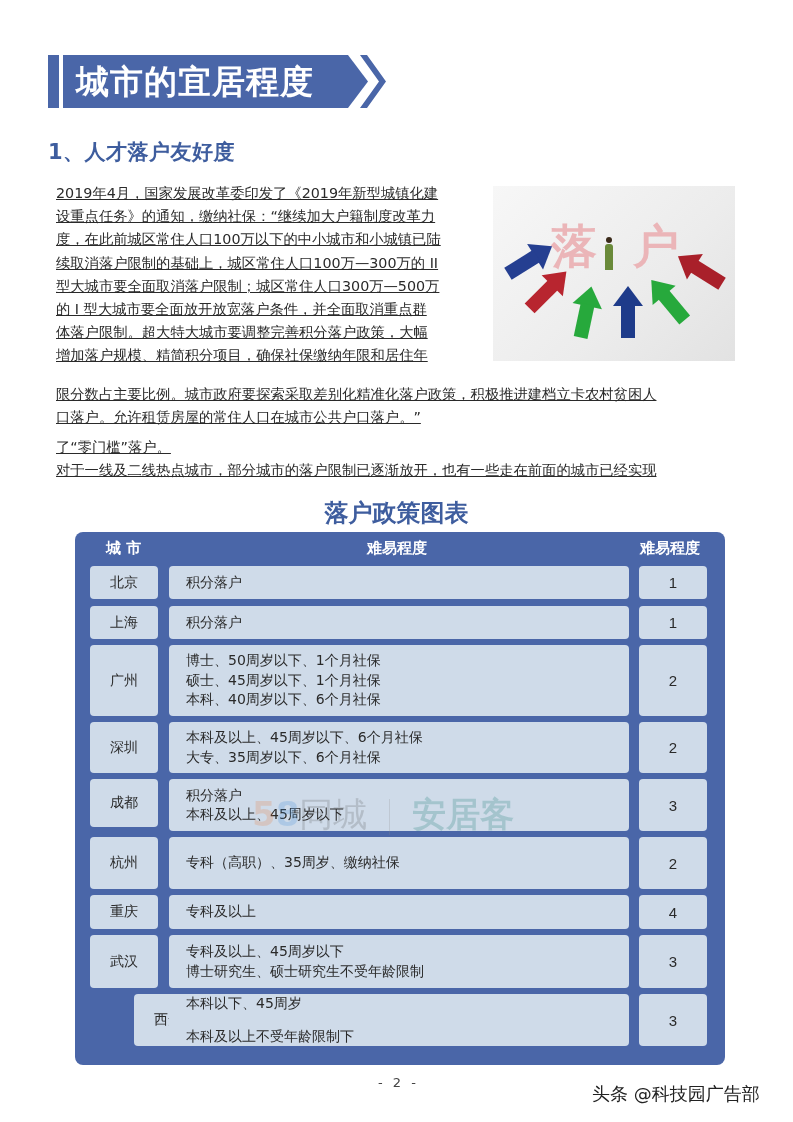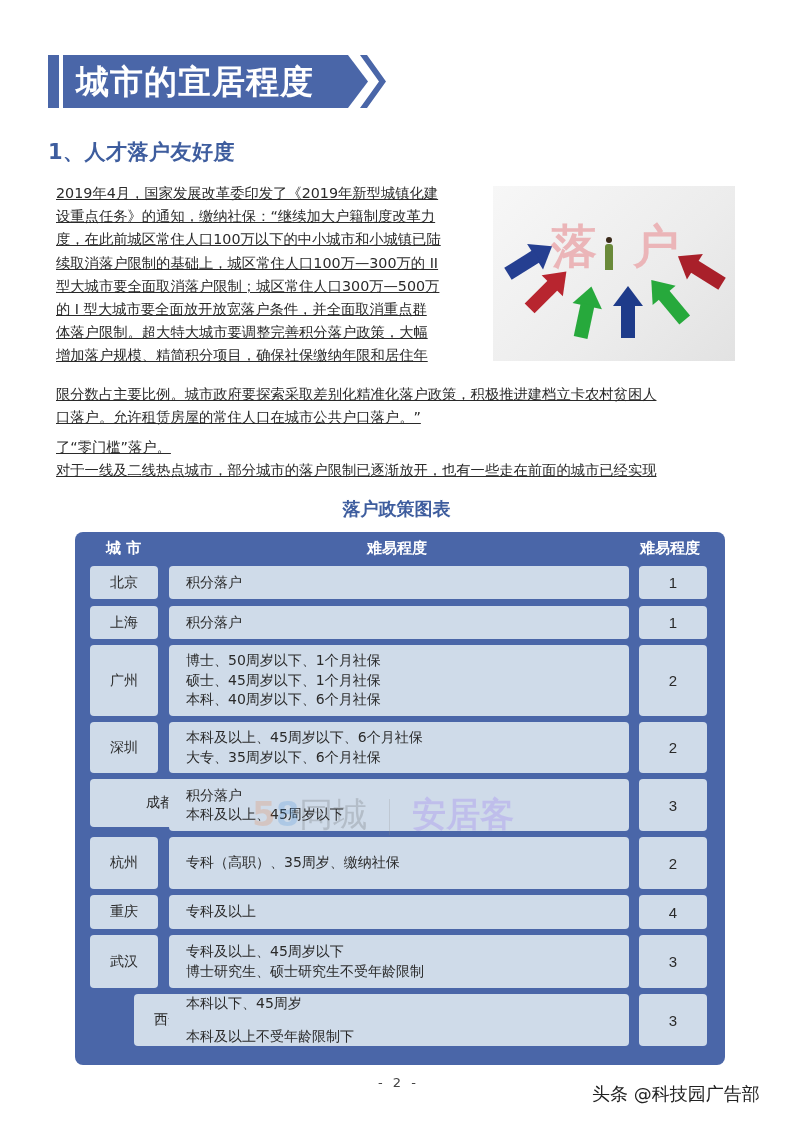--- a/index.html
+++ b/index.html
@@ -30,38 +30,38 @@
   .photo .word { position: absolute; top: 30px; font-size: 46px; font-weight: bold; color: #ebb5b8; }
   .photo .w1 { left: 58px; }
   .photo .w2 { left: 140px; }
   .photo .figure { position: absolute; left: 112px; top: 58px; width: 8px; height: 26px; background: #6a8a3a; border-radius: 3px 3px 0 0; }
   .photo .figure::before { content: ""; position: absolute; left: 1px; top: -7px; width: 6px; height: 6px; border-radius: 50%; background: #3a2a1a; }
   .arrow { position: absolute; width: 14px; height: 52px; }
   .arrow::before { content: ""; position: absolute; left: -8px; top: 0; border-left: 15px solid transparent; border-right: 15px solid transparent; border-bottom: 20px solid currentColor; }
   .arrow::after { content: ""; position: absolute; left: 0; top: 18px; width: 14px; height: 34px; background: currentColor; }
 
   
-  .table-title { position: absolute; left: 0; width: 793px; top: 497px; text-align: center; font-size: 18px; font-weight: bold; color: #3e5d9e; }
+  .table-title { position: absolute; left: 0; width: 793px; top: 497px; text-align: center; font-size: 24px; font-weight: bold; color: #3e5d9e; }
   .table-panel { position: absolute; left: 75px; top: 532px; width: 650px; height: 533px; background: #4a66a8; border-radius: 8px; }
   .thead { position: absolute; top: 532px; height: 32px; font-size: 15px; font-weight: bold; color: #fff; line-height: 32px; }
   .th-city { left: 106px; }
   .th-policy { left: 367px; }
   .th-diff { left: 640px; }
 
   .cell { position: absolute; background: #cfdbe9; border-radius: 4px; font-size: 14px; color: #2a2a2a; }
   .cell.city { left: 90px; width: 68px; display: flex; align-items: center; justify-content: center; }
   .cell.policy { left: 169px; width: 460px; display: flex; flex-direction: column; justify-content: center; padding-left: 17px; box-sizing: border-box; line-height: 19.5px; }
   .cell.diff { left: 639px; width: 68px; display: flex; align-items: center; justify-content: center; font-family: "Liberation Sans", sans-serif; font-size: 15px; }
 
   .watermark { position: absolute; left: 252px; top: 792px; font-size: 34px; font-weight: bold; opacity: 0.22; white-space: nowrap; pointer-events: none; }
   .watermark .wm58 { color: #e87a3a; }
   .watermark .wm58b { color: #3a8ad8; }
   .watermark .wmtc { color: #555; font-weight: normal; }
   .watermark .sep { display: inline-block; width: 1px; height: 36px; background: #888; margin: 0 22px; vertical-align: middle; }
-  .watermark .wmajk { color: #8b5cf6; }
+  .watermark .wmajk { color: #0f766e; }
 
   .page-num { position: absolute; left: 378px; top: 1075px; font-size: 13px; color: #444; letter-spacing: 3px; }
   .credit { position: absolute; left: 592px; top: 1082px; font-size: 18px; color: #222; }
 </style>
 </head>
 <body>
 
 <div class="banner">
   <div class="bar"></div>
   <div class="main"></div>
@@ -128,21 +128,21 @@
 </div>
 <div class="cell diff" style="top:645px;height:71px;">2</div>
 
 <div class="cell city" style="top:722px;height:51px;">深圳</div>
 <div class="cell policy" style="top:722px;height:51px;">
   <span>本科及以上、45周岁以下、6个月社保</span>
   <span>大专、35周岁以下、6个月社保</span>
 </div>
 <div class="cell diff" style="top:722px;height:51px;">2</div>
 
-<div class="cell city" style="top:779px;height:48px;padding-left:36px;">成都</div>
+<div class="cell city" style="top:779px;height:48px;">成都</div>
 <div class="cell policy" style="top:779px;height:52px;">
   <span>积分落户</span>
   <span>本科及以上、45周岁以下</span>
 </div>
 <div class="cell diff" style="top:779px;height:52px;">3</div>
 
 <div class="cell city" style="top:837px;height:52px;">杭州</div>
 <div class="cell policy" style="top:837px;height:52px;">
   <span>专科（高职）、35周岁、缴纳社保</span>
 </div>

